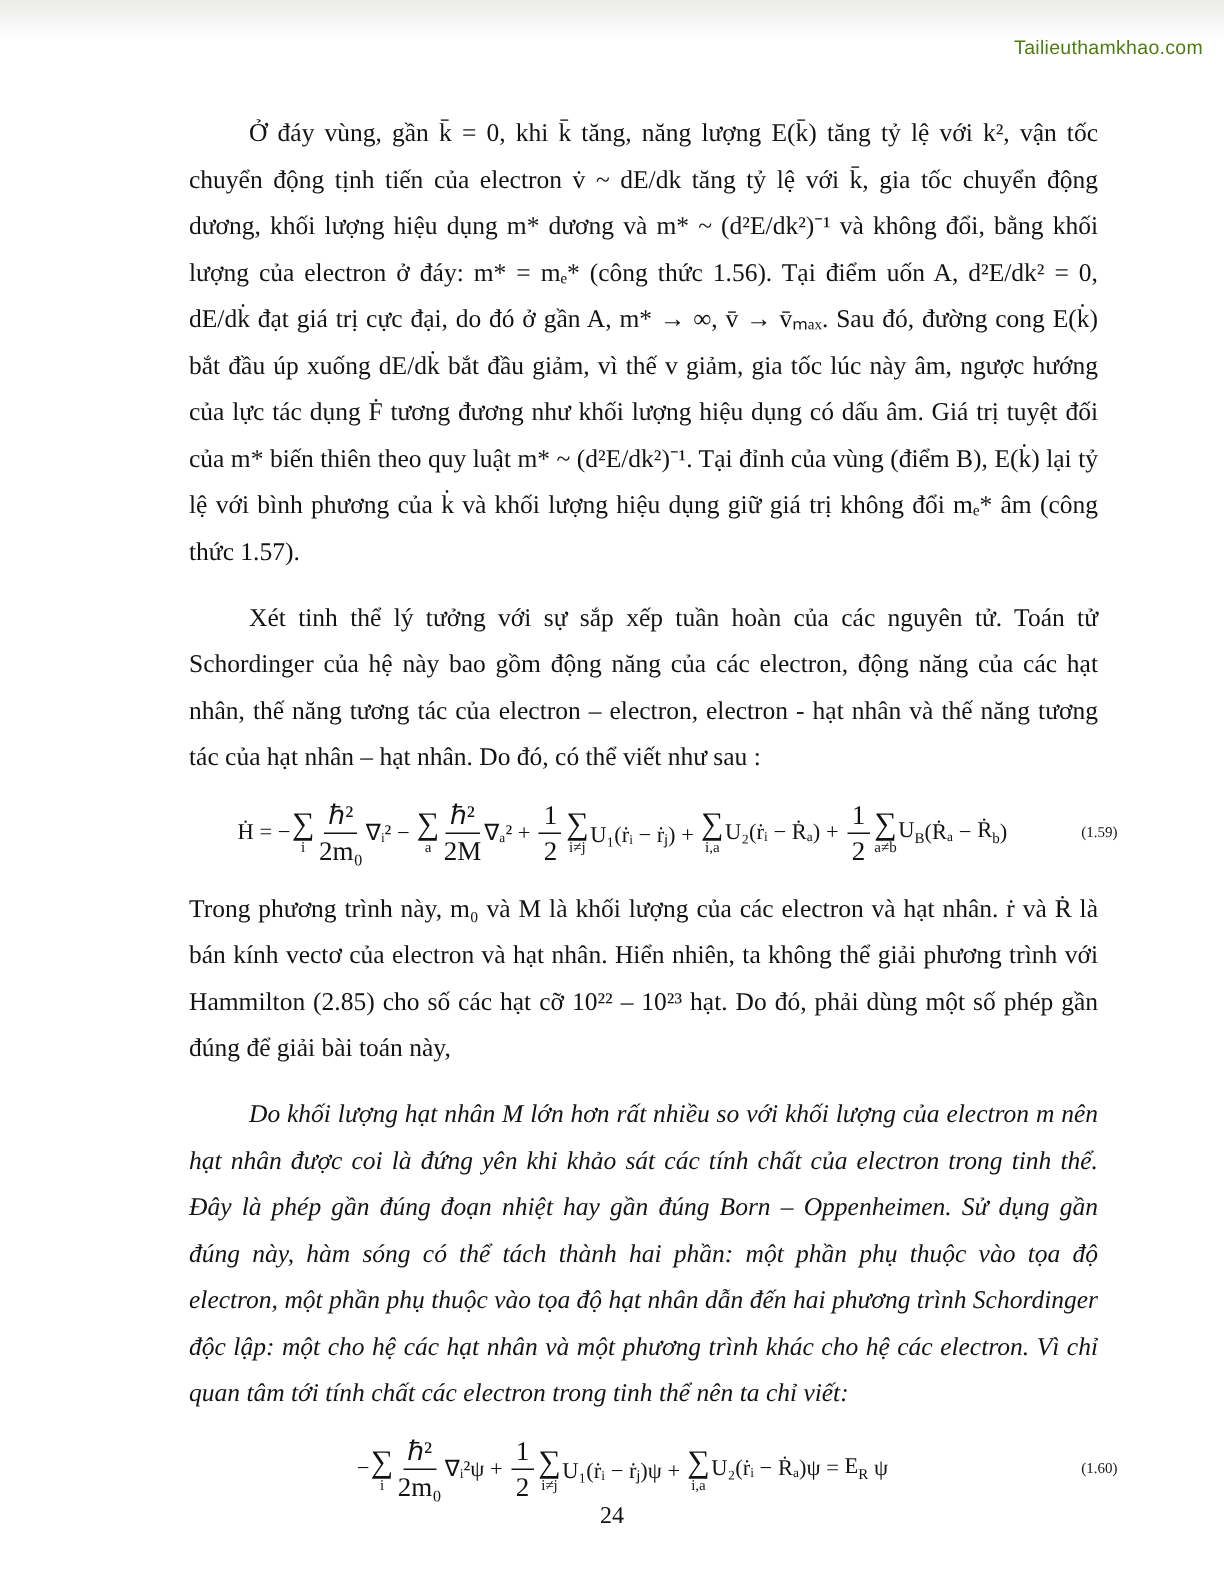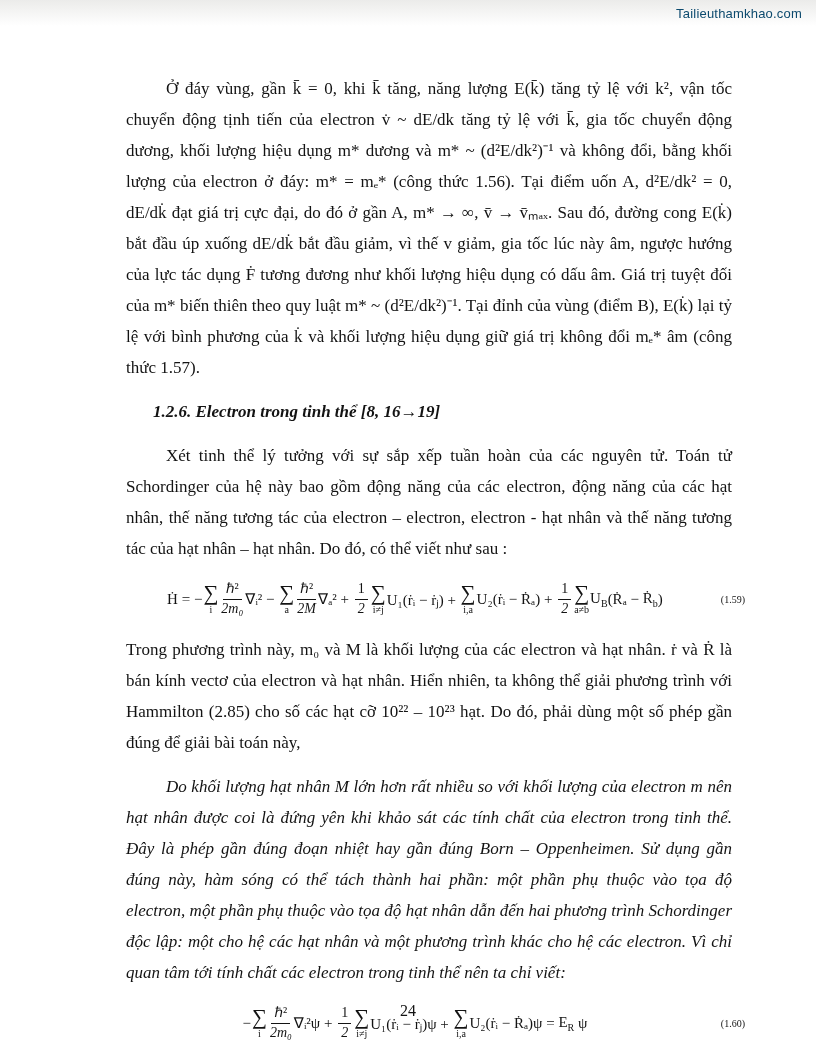--- a/index.html
+++ b/index.html
@@ -17,25 +17,25 @@
   
   .page::before {
     content: "";
     position: absolute;
     top: 0; left: 0; right: 0; height: 26px;
     background: linear-gradient(180deg, rgba(190,190,185,0.30), rgba(255,255,255,0));
     pointer-events: none;
   }
   .watermark {
     position: absolute;
-    top: 6px;
+    top: 24px;
     right: 14px;
     font-family: "Liberation Sans", sans-serif;
     font-size: 13px;
-    color: #0c4a6e;
+    color: #4d7c0f;
     letter-spacing: 0.2px;
   }
   .content {
     position: absolute;
     left: 113px;
     top: 60px;
     width: 632px;
   }
   .para {
     margin: 13px;
@@ -75,24 +75,24 @@
     white-space: nowrap;
   }
   .eq-txt { white-space: pre; }
   .frac {
     display: inline-flex;
     flex-direction: column;
     align-items: center;
     vertical-align: middle;
     margin: 0 2px;
     line-height: 1.15;
-    font-size: 14px;
+    font-size: 18px;
   }
   .frac .num { border-bottom: 1px solid #131313; padding: 0 3px 1px 3px; }
-  .frac .den { padding-top: 1px; font-style: italic; }
+  .frac .den { padding-top: 1px; }
   .sum {
     display: inline-flex;
     flex-direction: column;
     align-items: center;
     line-height: 1;
     margin: 0 1px;
   }
   .sum .sign { font-size: 21px; }
   .sum .ssub { font-size: 10px; margin-top: 1px; }
   .bsub sub { font-size: 10px; }
@@ -109,21 +109,20 @@
 <body>
 
 <div class="page">
 
   <div class="watermark">Tailieuthamkhao.com</div>
 
   <div class="content">
 
     <p class="para">Ở đáy vùng, gần k̄ = 0, khi k̄ tăng, năng lượng E(k̄) tăng tỷ lệ với k², vận tốc chuyển động tịnh tiến của electron v̇ ~ dE/dk tăng tỷ lệ với k̄, gia tốc chuyển động dương, khối lượng hiệu dụng m* dương và m* ~ (d²E/dk²)⁻¹ và không đổi, bằng khối lượng của electron ở đáy: m* = mₑ* (công thức 1.56). Tại điểm uốn A, d²E/dk² = 0, dE/dk̇ đạt giá trị cực đại, do đó ở gần A, m* → ∞, v̄ → v̄ₘₐₓ. Sau đó, đường cong E(k̇) bắt đầu úp xuống dE/dk̇ bắt đầu giảm, vì thế v giảm, gia tốc lúc này âm, ngược hướng của lực tác dụng Ḟ tương đương như khối lượng hiệu dụng có dấu âm. Giá trị tuyệt đối của m* biến thiên theo quy luật m* ~ (d²E/dk²)⁻¹. Tại đỉnh của vùng (điểm B), E(k̇) lại tỷ lệ với bình phương của k̇ và khối lượng hiệu dụng giữ giá trị không đổi mₑ* âm (công thức 1.57).</p>
 
-    <div class="section-heading">1.2.6. Electron trong tinh thể [8, 16→19]</div>
 
     <p class="para">Xét tinh thể lý tưởng với sự sắp xếp tuần hoàn của các nguyên tử. Toán tử Schordinger của hệ này bao gồm động năng của các electron, động năng của các hạt nhân, thế năng tương tác của electron – electron, electron - hạt nhân và thế năng tương tác của hạt nhân – hạt nhân. Do đó, có thể viết như sau :</p>
 
     <div class="equation">
       <span class="eq-body">
           <span class="eq-txt">Ḣ = −</span>
           <span class="sum">
             <span class="sign">∑</span>
             <span class="ssub">i</span>
           </span>

